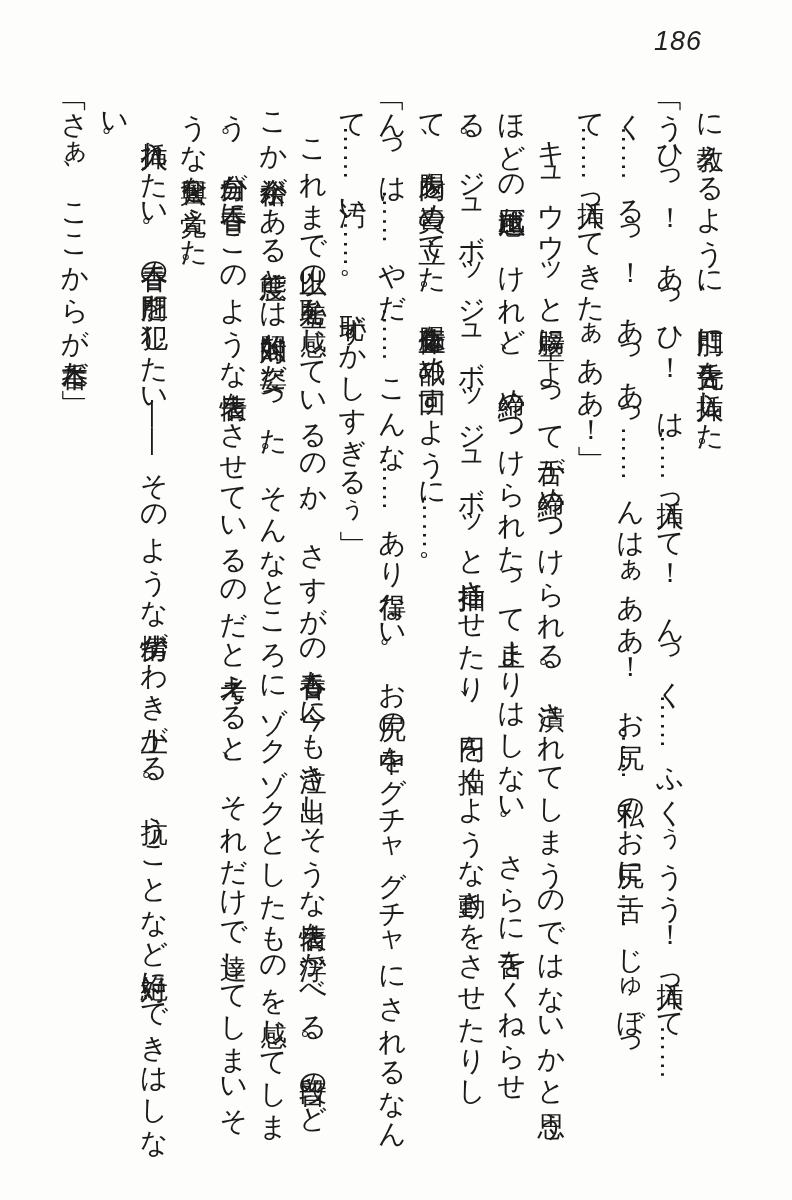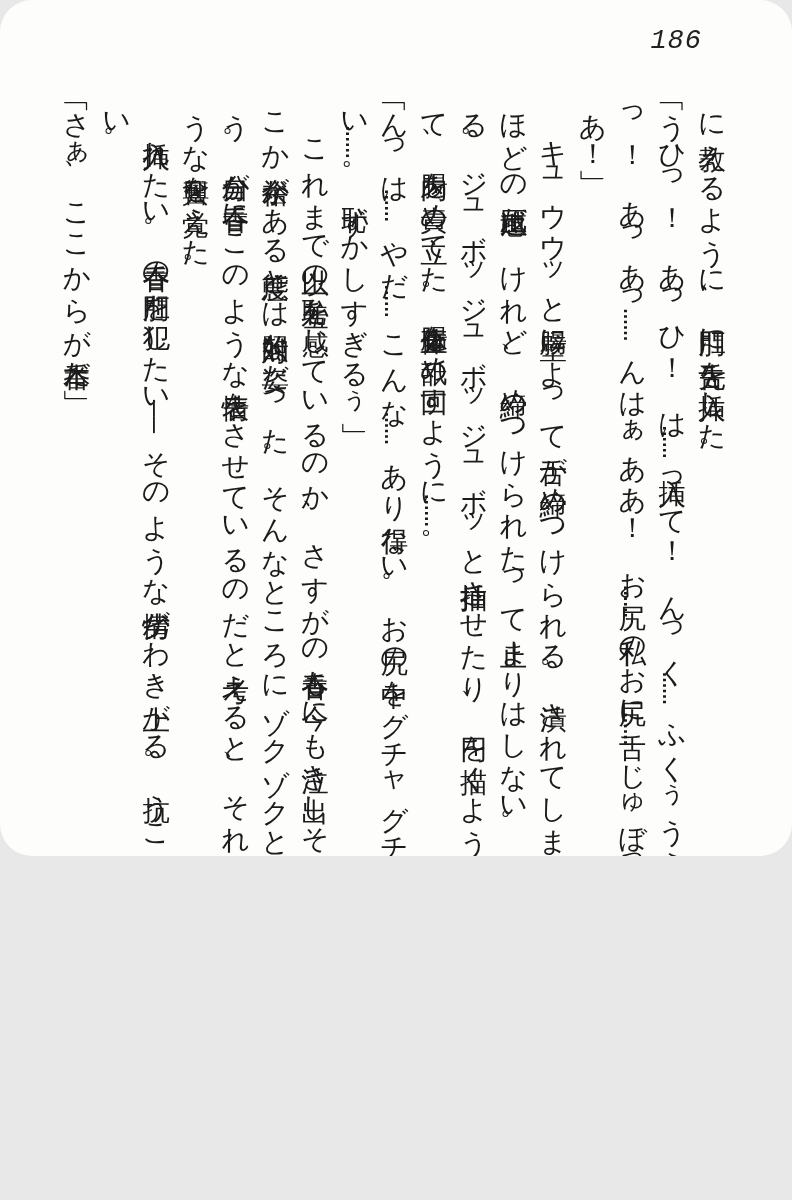--- a/index.html
+++ b/index.html
@@ -3,26 +3,25 @@
 <meta charset="utf-8">
 <style>
   html, body {
     margin: 0;
     padding: 0;
     background: #e8e8e8;
   }
   .page {
     position: relative;
     width: 792px;
-    height: 856px;
+    height: 1200px;
     background: #fdfdfc;
     overflow: hidden;
-    font-family: Liberation Mono, monospace;
+    font-family: Liberation Sans, sans-serif;
     color: #1b1b1b;
-    border-radius: 32px;
   }
   .page-number {
     position: absolute;
     top: 26px;
     right: 90px;
     font-size: 27px;
     font-style: italic;
     letter-spacing: 1px;
     color: #222;
   }

